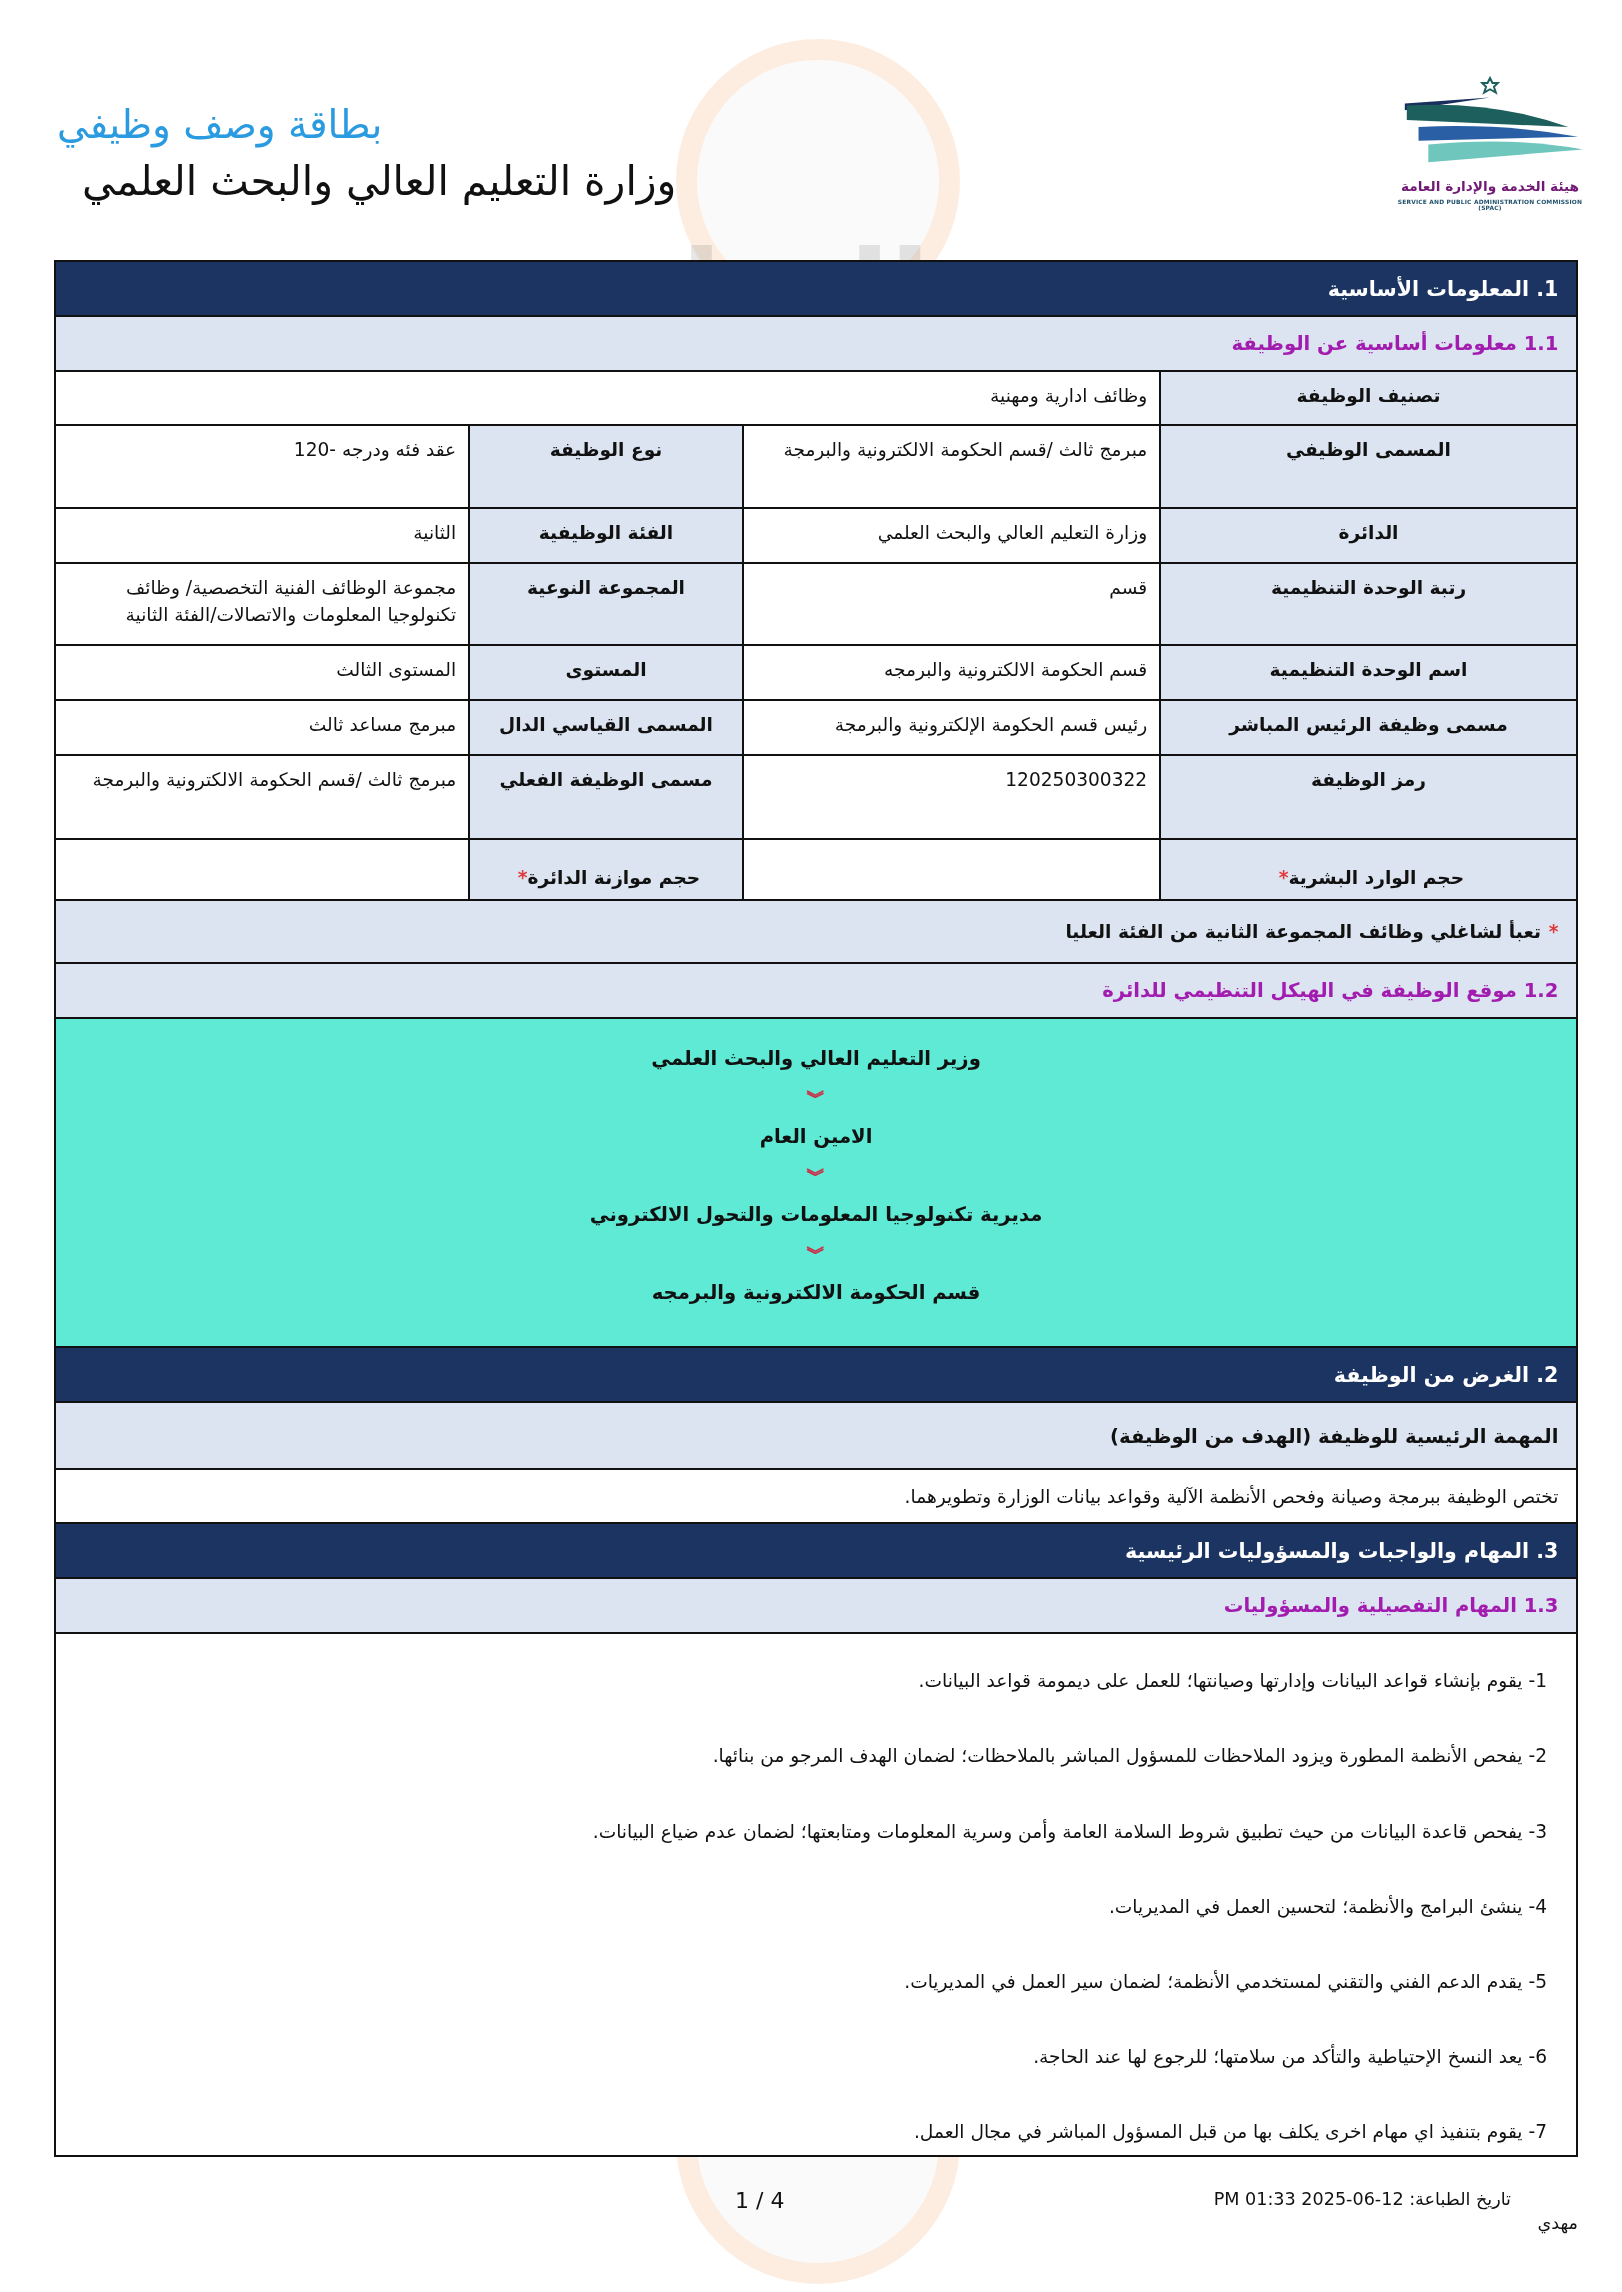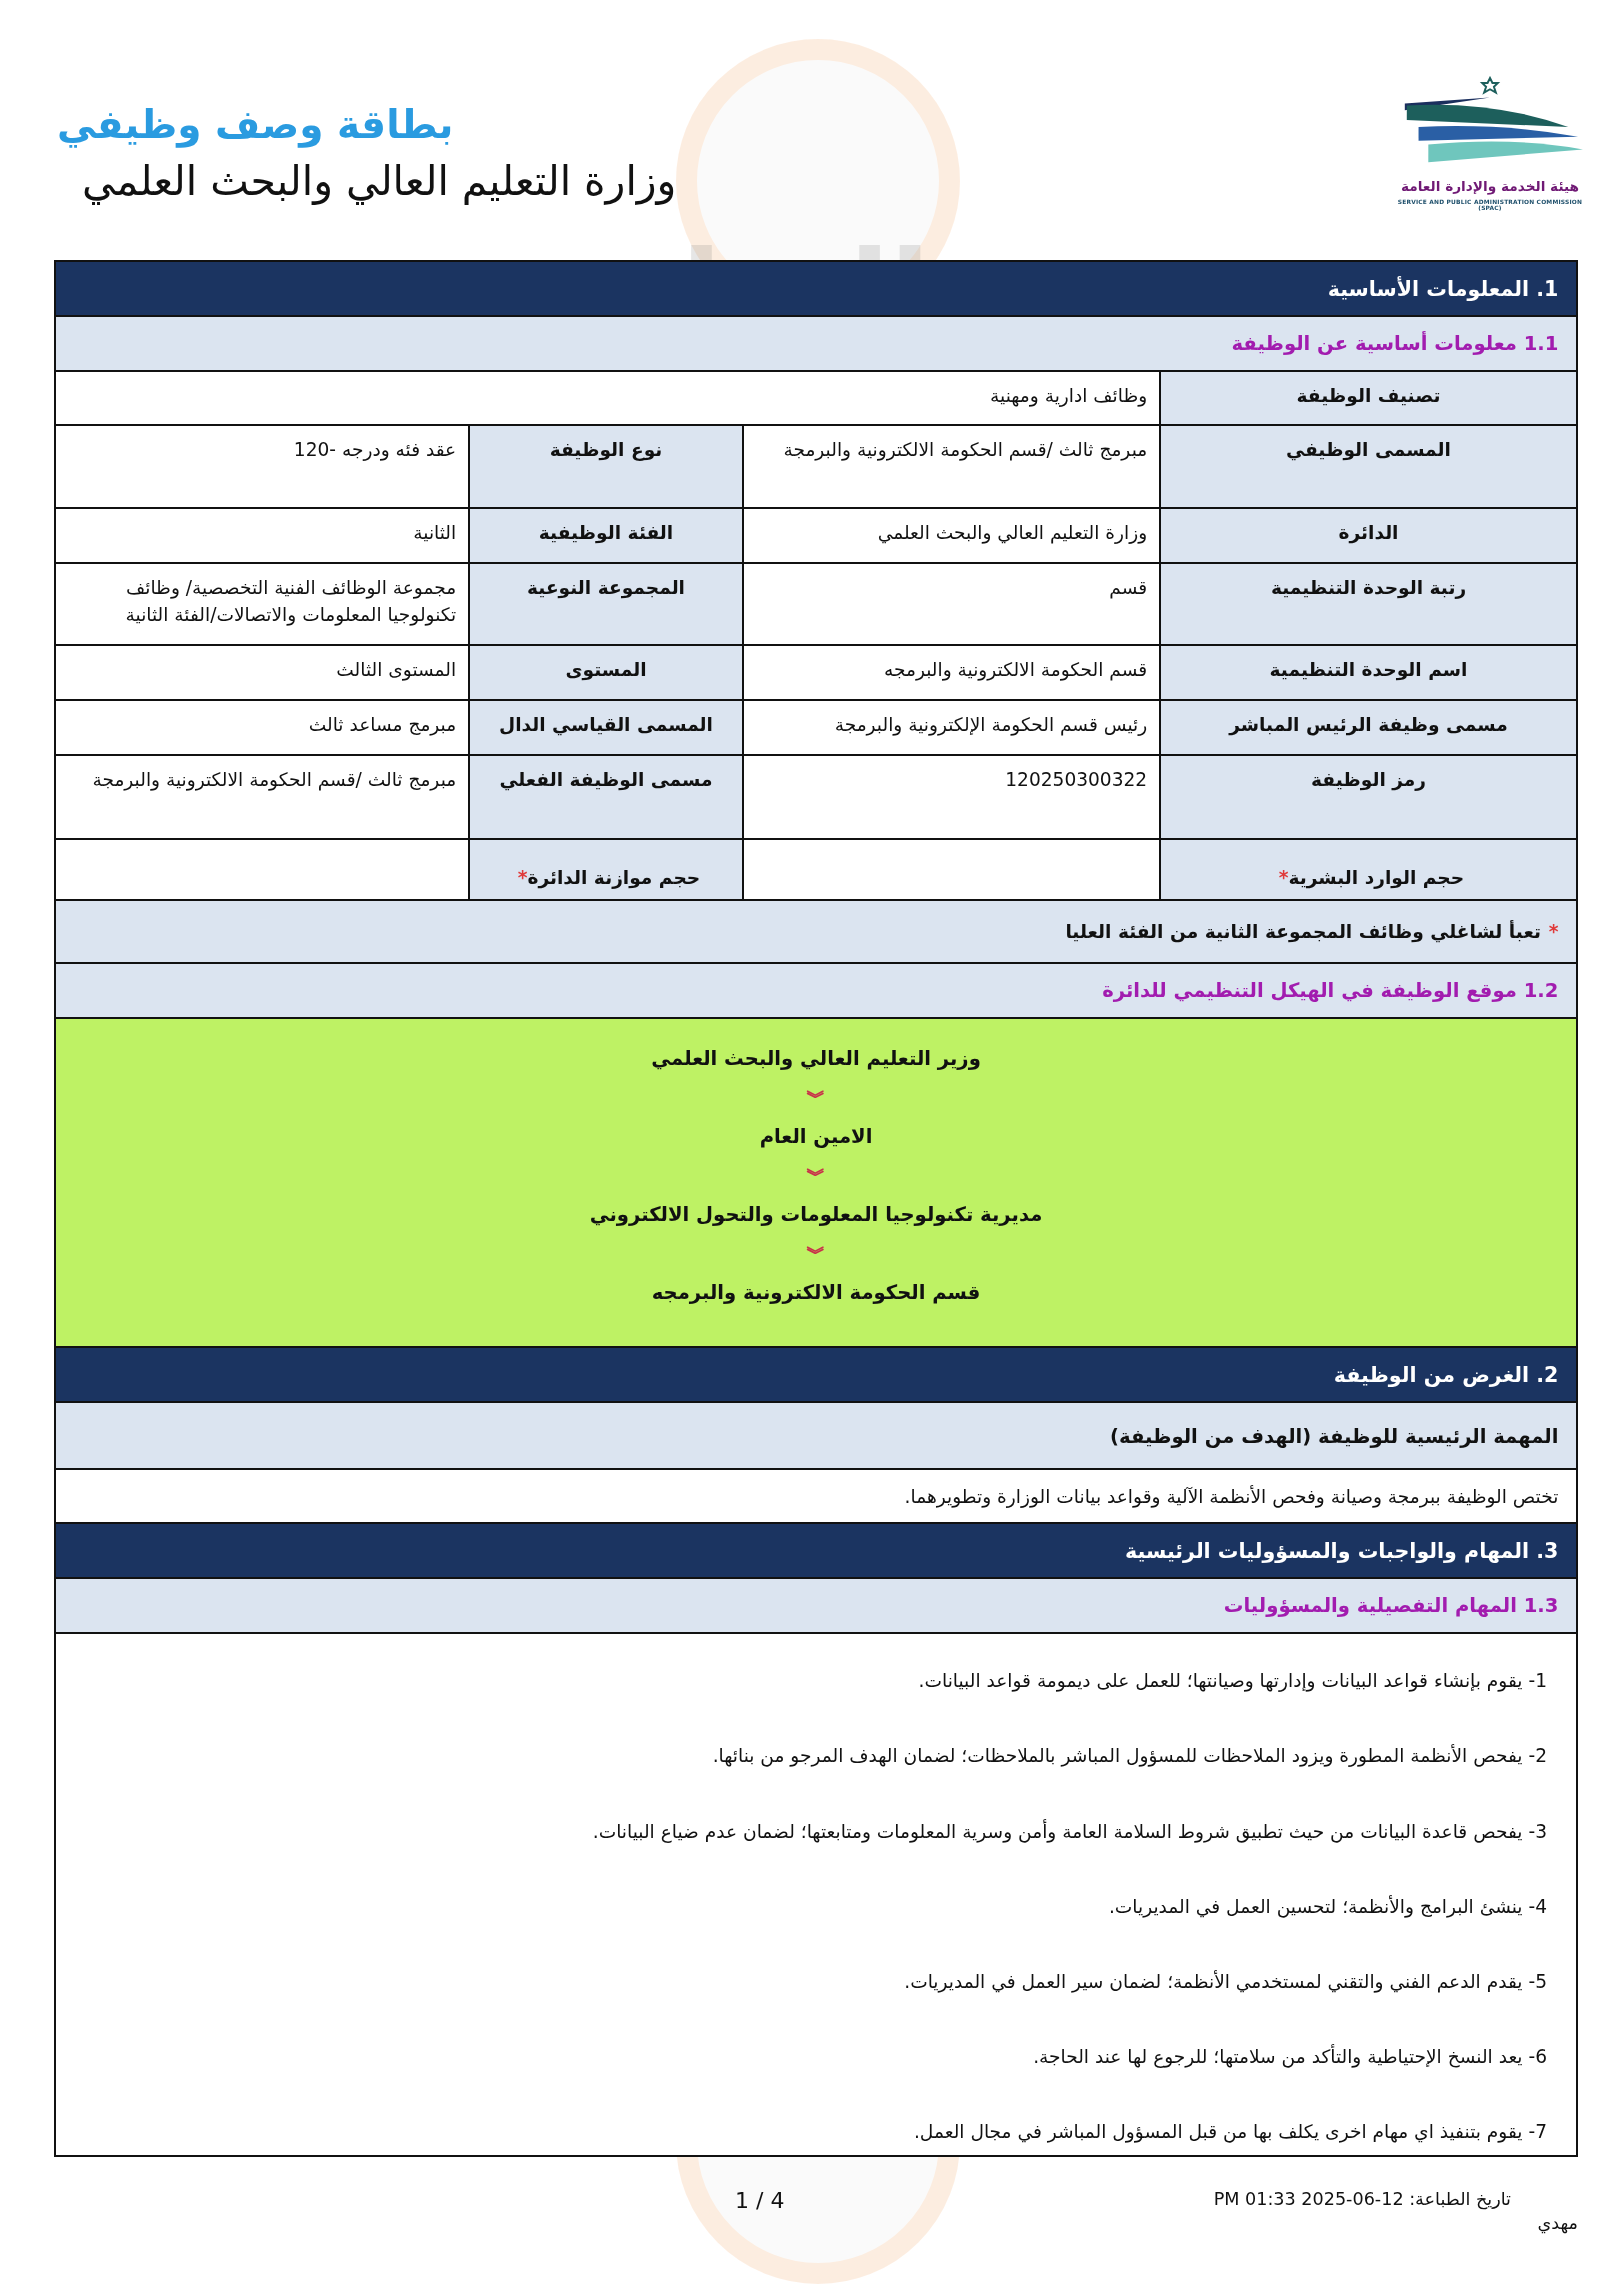--- a/index.html
+++ b/index.html
@@ -3,21 +3,21 @@
 <meta charset="utf-8">
 <style>
   html, body { margin:0; padding:0; background:#ffffff; }
   body {
     width:1622px; height:2293px; position:relative; overflow:hidden;
     font-family:"DejaVu Sans", "Liberation Sans", sans-serif; color:#111;
   }
   .page-header { position:absolute; top:0; left:0; width:1622px; height:245px; }
   .doc-title {
     position:absolute; left:57px; top:102px; direction:rtl;
-    font-size:39px; font-weight:bold; color:#2a9be0; white-space:nowrap;
+    font-size:39px; font-weight:normal; color:#2a9be0; white-space:nowrap;
   }
   .ministry-title {
     position:absolute; left:82px; top:157px; direction:rtl;
     font-size:41px; color:#111; white-space:nowrap;
   }
   .logo { position:absolute; left:1397px; top:76px; width:186px; height:137px; }
   .logo-ar { position:absolute; left:0; top:102px; width:186px; text-align:center; font-size:13.7px; font-weight:bold; color:#701a75; direction:rtl; }
   .logo-en { position:absolute; left:0; top:123px; width:186px; text-align:center; font-size:5.9px; font-weight:bold; color:#1e4f6b; direction:ltr; letter-spacing:0.2px; }
 
   
@@ -36,21 +36,21 @@
   .val { background:#fff; border-left:2.9px solid #111; }
   .c-rl { width:417px; }
   .c-rv { width:417px; }
   .c-ll { width:274px; }
   .c-lv { flex:1; border-left:none; }
   .c-wide { flex:1; border-left:none; }
   .req { color:#e03a3a; margin-left:5.9px; }
   .v-bottom { display:flex; align-items:flex-end; justify-content:center; padding-bottom:7.8px; }
   .note-row { background:#dbe4f0; height:63px; align-items:center; padding-right:17.6px; font-size:18.6px; font-weight:bold; }
 
-  .org { height:329px; flex-direction:column; align-items:center; justify-content:flex-start; padding-top:21.6px; background:#bef264; }
+  .org { height:329px; flex-direction:column; align-items:center; justify-content:flex-start; padding-top:21.6px; background:#5eead4; }
   .org-node { font-size:19.6px; font-weight:bold; color:#111; height:35px; line-height:35px; }
   .org-arrow { color:#c8334a; font-size:19.6px; height:43px; line-height:43px; font-weight:bold; }
 
   .purpose-head { background:#dbe4f0; height:67px; align-items:flex-end; padding-right:17.6px; padding-bottom:20px; font-size:19.6px; font-weight:bold; }
   .purpose-text { background:#fff; height:54px; align-items:center; padding-right:17.6px; font-size:18.6px; }
 
   .duties { flex-direction:column; background:#fff; padding:27.4px 29px 0 0; height:521px; box-sizing:border-box; }
   .duty { font-size:18.6px; height:74px; line-height:39px; }
 
   .footer-date { position:absolute; left:1197px; top:2189px; width:314px; text-align:right; direction:rtl; font-size:17.6px; }

